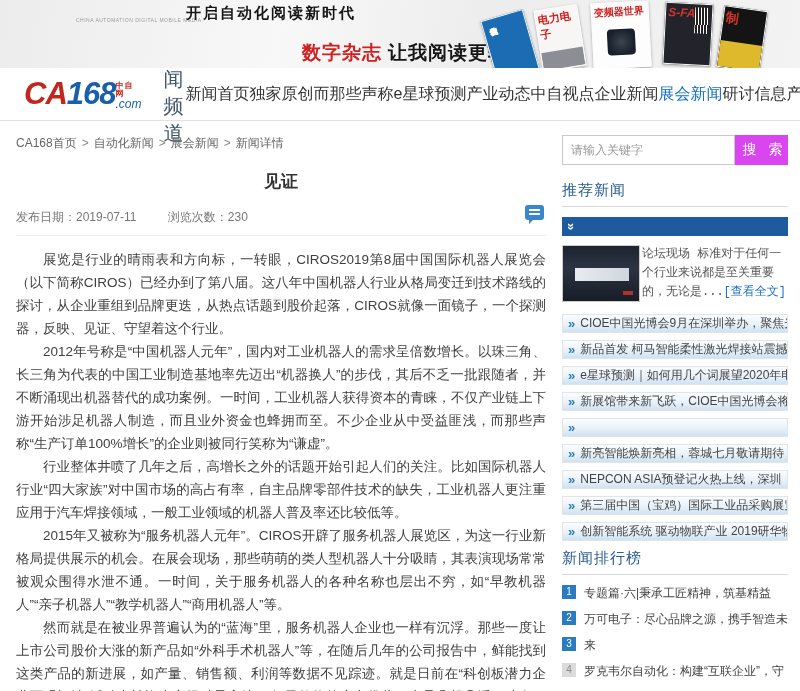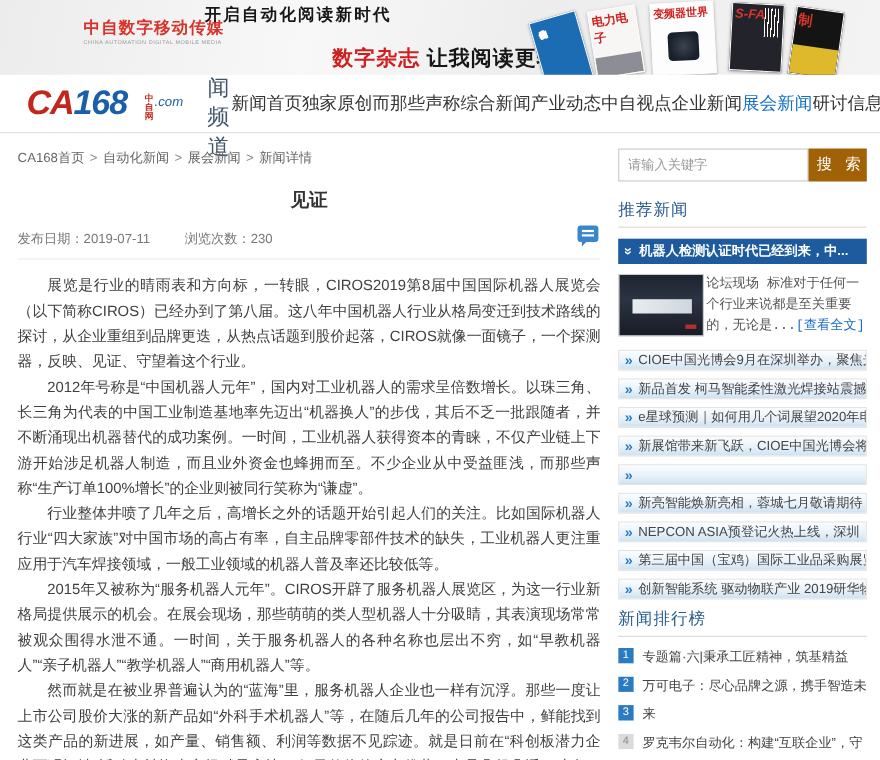--- a/index.html
+++ b/index.html
@@ -36,21 +36,21 @@
     background:repeating-linear-gradient(90deg,#fff 0 1px,#222 1px 3px); }
   .mag5 { left:240px; top:8px; background:#141414; transform:rotate(8deg); }
   .mag5 .mlabel { color:#d6352c; font-size:13px; }
   .mag5::after { content:""; position:absolute; bottom:0; left:0; right:0; height:26px; background:#dfb92c; }
 
   
   .header { display:flex; align-items:center; height:52px; padding:0 14px 0 24px; background:#fff; }
   .logo { display:flex; align-items:flex-end; cursor:pointer; }
   .logo .ca { font-size:31px; font-weight:900; font-style:italic; color:#c2271e; letter-spacing:-1px; }
   .logo .n168 { font-size:31px; font-weight:900; font-style:italic; color:#1a5fa9; letter-spacing:-1px; }
-  .logo .stack { display:flex; margin-left:16px; line-height:1; padding-bottom:2px; }
+  .logo .stack { display:flex; flex-direction:column; margin-left:0; line-height:1; padding-bottom:2px; }
   .logo .cn { color:#c2271e; font-size:8px; font-weight:bold; letter-spacing:1px; }
   .logo .com { color:#1a5fa9; font-size:12px; font-weight:normal; font-style:italic; }
   .chan-div { width:1px; height:28px; background:#c9c9c9; margin:0 10px 2px 12px; }
   .channel { font-size:20px; color:#41566b; letter-spacing:2px; padding-bottom:2px; }
   .nav { margin-left:auto; display:flex; font-size:16px; color:#333; white-space:nowrap; }
   .nav span { cursor:pointer; }
   .nav span.active { color:#1570c6; }
   .rule { border-top:1px solid #e2e2e2; }
 
   
@@ -73,21 +73,21 @@
     border:3px solid transparent; border-top-color:#3a86cc; border-left-color:#3a86cc; }
   .body-text { margin-top:12px; }
   .body-text p { font-size:13.5px; line-height:23px; color:#404040; text-indent:2em;
     text-align:justify; }
 
   
   .search-row { display:flex; margin:8px 0 16px; }
   .search-input { flex:1; height:30px; border:1px solid #c9c9c9; padding:0 8px; font-size:12px;
     color:#333; outline:none; }
   .search-input::placeholder { color:#999; }
-  .search-btn { width:58px; height:30px; border:none; background:#a16207; color:#fff;
+  .search-btn { width:58px; height:30px; border:none; background:#d946ef; color:#fff;
     font-size:14px; letter-spacing:4px; cursor:pointer; font-family:inherit; padding-left:6px; }
   .side-title { font-size:15px; color:#2a5d8f; padding-bottom:6px; border-bottom:1px solid #d8d8d8;
     margin-bottom:10px; letter-spacing:1px; }
   .hot-item { display:flex; align-items:center; gap:6px; background:#1d5b9e; color:#fff;
     font-size:12px; font-weight:bold; padding:3px 6px; margin-bottom:9px; cursor:pointer;
     white-space:nowrap; overflow:hidden; }
   .chev-down { display:inline-block; transform:rotate(90deg); font-size:13px; line-height:1; }
   .preview { display:flex; gap:2px; margin-bottom:12px;font-family:Liberation Mono, monospace; }
   .thumb { flex:none; width:78px; height:57px; border:1px solid #ccc; cursor:pointer;
     background:linear-gradient(180deg,#1d2430 0%,#2c3342 40%,#171c26 100%); position:relative; }
@@ -106,21 +106,20 @@
     margin-bottom:9px; cursor:pointer; white-space:nowrap; overflow:hidden; }
   .badge { flex:none; width:14px; height:14px; line-height:14px; text-align:center;
     font-size:10px; color:#fff; background:#2b7bc0; }
   .badge.gray { background:#dbdbdb; color:#8a8a8a; }
 </style>
 </head>
 <body>
 
 <div class="banner">
   <div class="banner-media">
-    <div class="cn">中自数字移动传媒</div>
     <div class="en">CHINA AUTOMATION DIGITAL MOBILE MEDIA</div>
   </div>
   <div class="slogan1">开启自动化阅读新时代</div>
   <div class="slogan2">
     <span class="hl">数字杂志</span><span>让我阅读更轻松</span>
   </div>
   <div class="mags">
     <div class="mag mag1">
         <span class="mlabel">自动化仪表</span>
       </div>
@@ -147,21 +146,21 @@
       <span class="cn">中自网</span>
       <span class="com">.com</span>
     </span>
   </div>
   <div class="chan-div"></div>
   <div class="channel">新闻频道</div>
   <div class="nav">
     <span>新闻首页</span>
     <span>独家原创</span>
     <span>而那些声称</span>
-    <span>综合新闻</span>
+    <span>e星球预测</span>
     <span>产业动态</span>
     <span>中自视点</span>
     <span>企业新闻</span>
     <span class="active">展会新闻</span>
     <span>研讨信息</span>
     <span>产品新闻</span>
 
   </div>
 </div>
 <div class="rule"></div>
@@ -193,21 +192,20 @@
   <div class="sidebar">
     <div class="search-row">
       <input class="search-input" placeholder="请输入关键字" style="">
       <button class="search-btn">搜 索</button>
     </div>
 
     <div class="side-title">推荐新闻</div>
 
     <div class="hot-item">
       <span class="chev-down">»</span>
-      <span>机器人检测认证时代已经到来，中...</span>
     </div>
 
     <div class="preview">
       <div class="thumb"></div>
       <div class="preview-text">
         <span>论坛现场 标准对于任何一个行业来说都是至关重要的，无论是...</span><span class="read-more">[查看全文]</span>
       </div>
     </div>
 
     <div class="rec-item">

